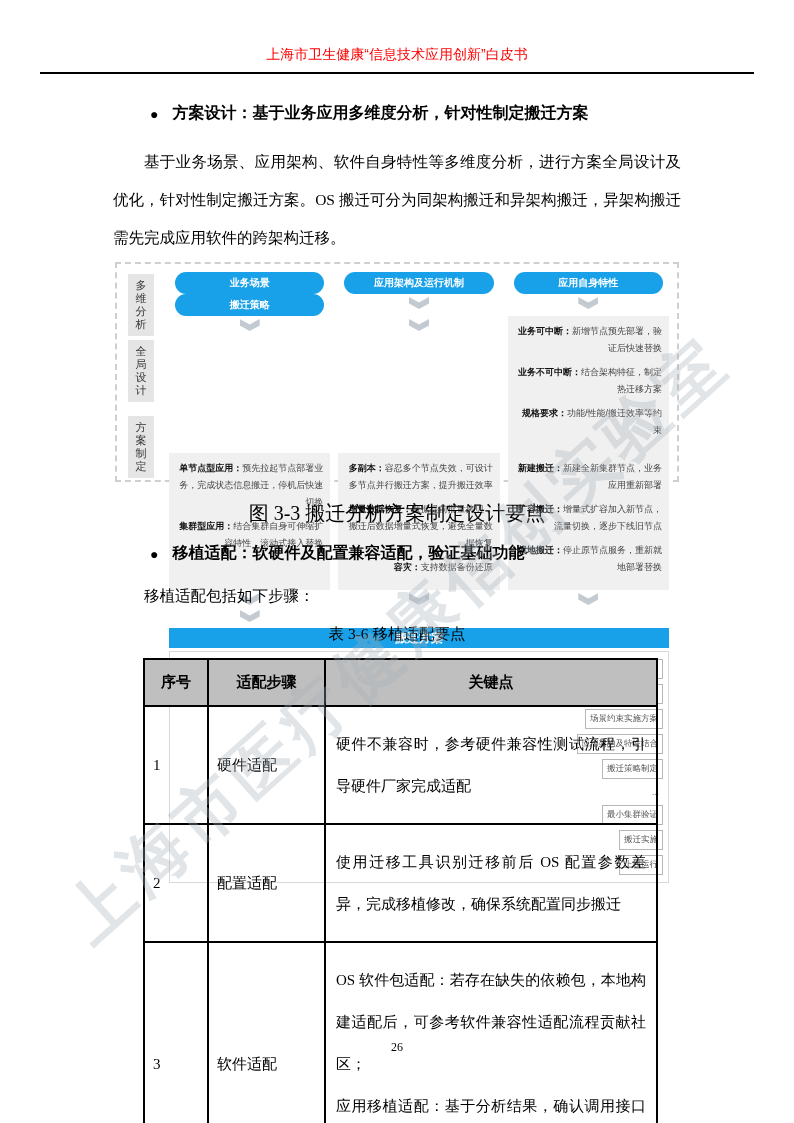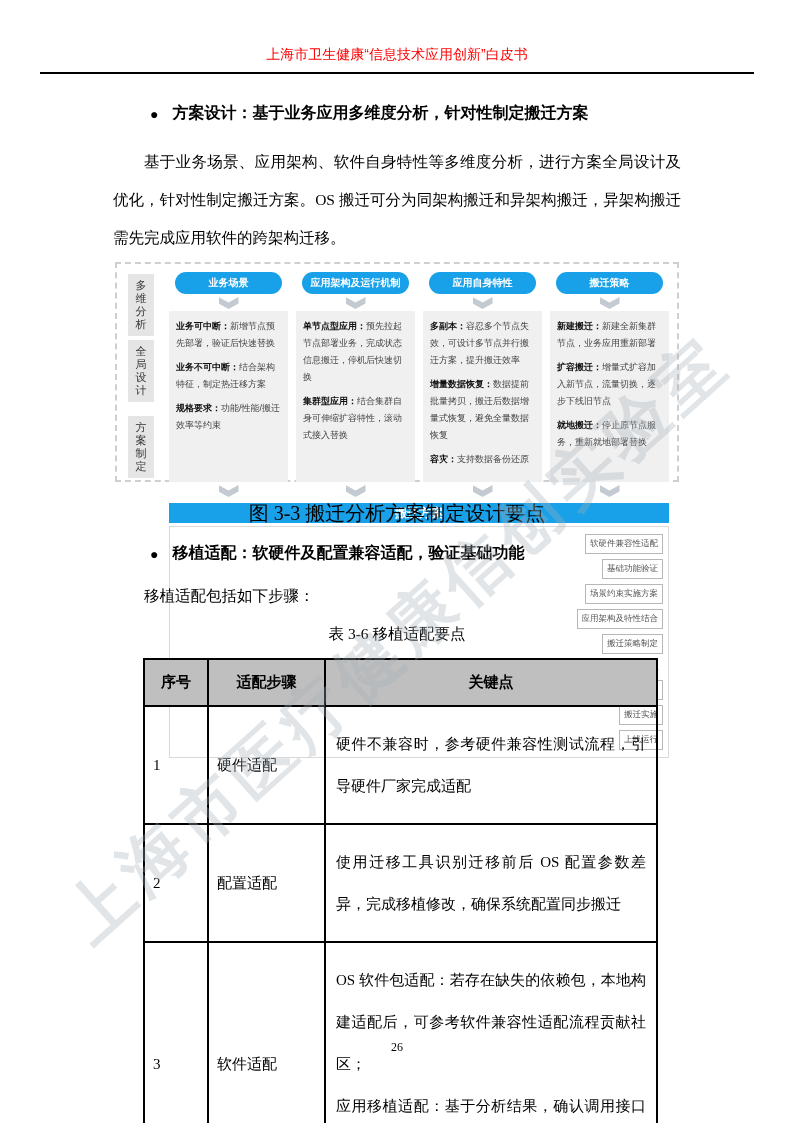--- a/index.html
+++ b/index.html
@@ -19,21 +19,21 @@
         text-align:justify;text-indent:2em;}
 
   
   .figure{position:absolute;left:115px;top:262px;width:564px;height:220px;
           border:2px dashed #cfcfcf;box-sizing:border-box;background:#fff;
           font-family:"Liberation Sans",sans-serif;}
   .rail-label{position:absolute;left:11px;width:16px;background:#e5e5e5;color:#333;
               font-size:11px;line-height:13px;padding:5px 5px;text-align:center;
               word-break:break-all;}
   .fig-body{margin-left:48px;padding:8px 8px 6px 4px;}
-  .fig-grid{display:grid;grid-template-columns:repeat(4,1fr);column-gap:8px;}
+  .fig-grid{display:grid;grid-template-columns:repeat(3,1fr);column-gap:8px;text-align:right;}
   .pill{height:22px;border-radius:11px;background:#18a0e8;color:#fff;font-weight:bold;
         font-size:10px;display:flex;align-items:center;justify-content:center;
         margin:0 6px;white-space:nowrap;overflow:hidden;}
   .arrow-cell{display:flex;justify-content:center;padding:3px 0 2px 0;}
   .chevron{width:20px;height:12px;background:#c4cad1;
            clip-path:polygon(0 0,50% 45%,100% 0,100% 55%,50% 100%,0 55%);}
   .detail-box{background:#f0f0f0;min-height:102px;padding:7px 7px;font-size:9px;
               line-height:17px;color:#444;}
   .detail-box p{margin:0 0 7px 0;}
   .detail-box b{color:#111;}

